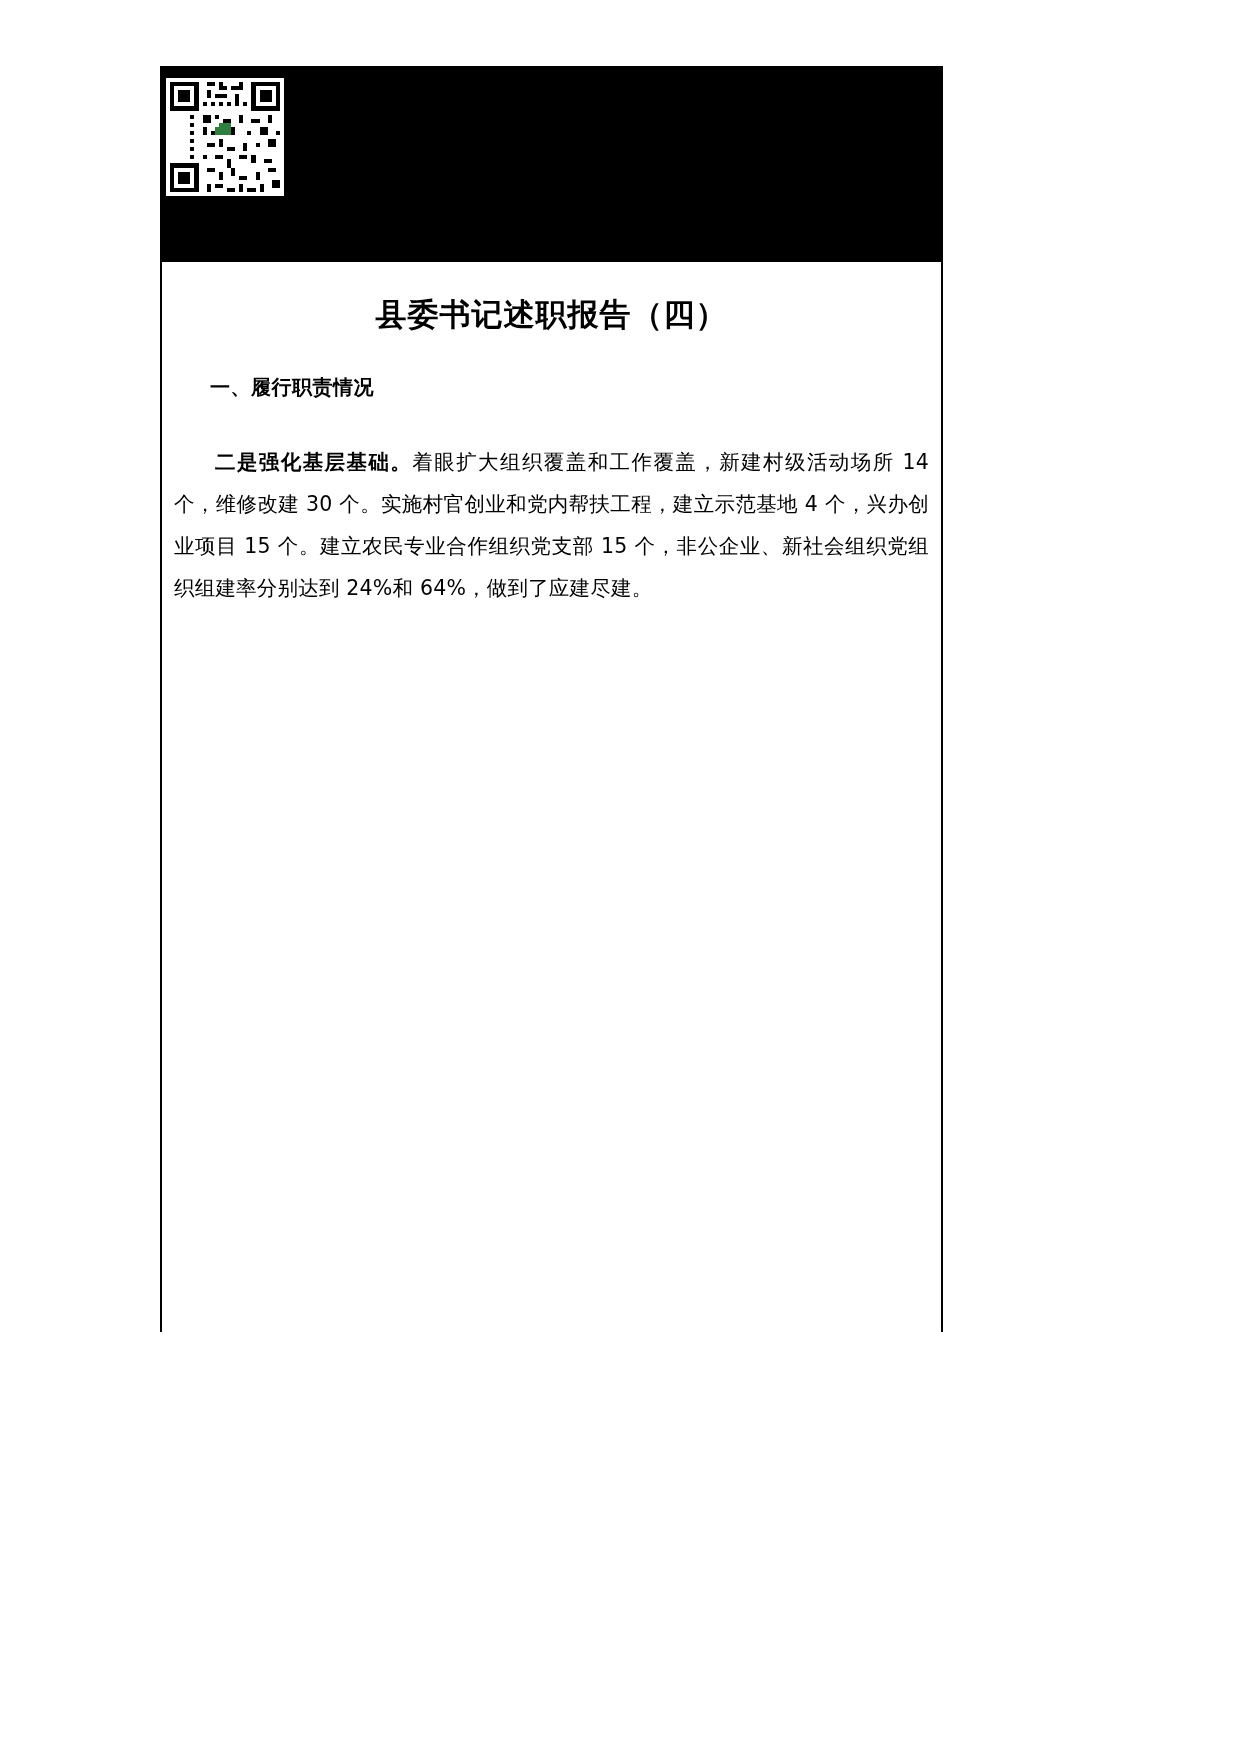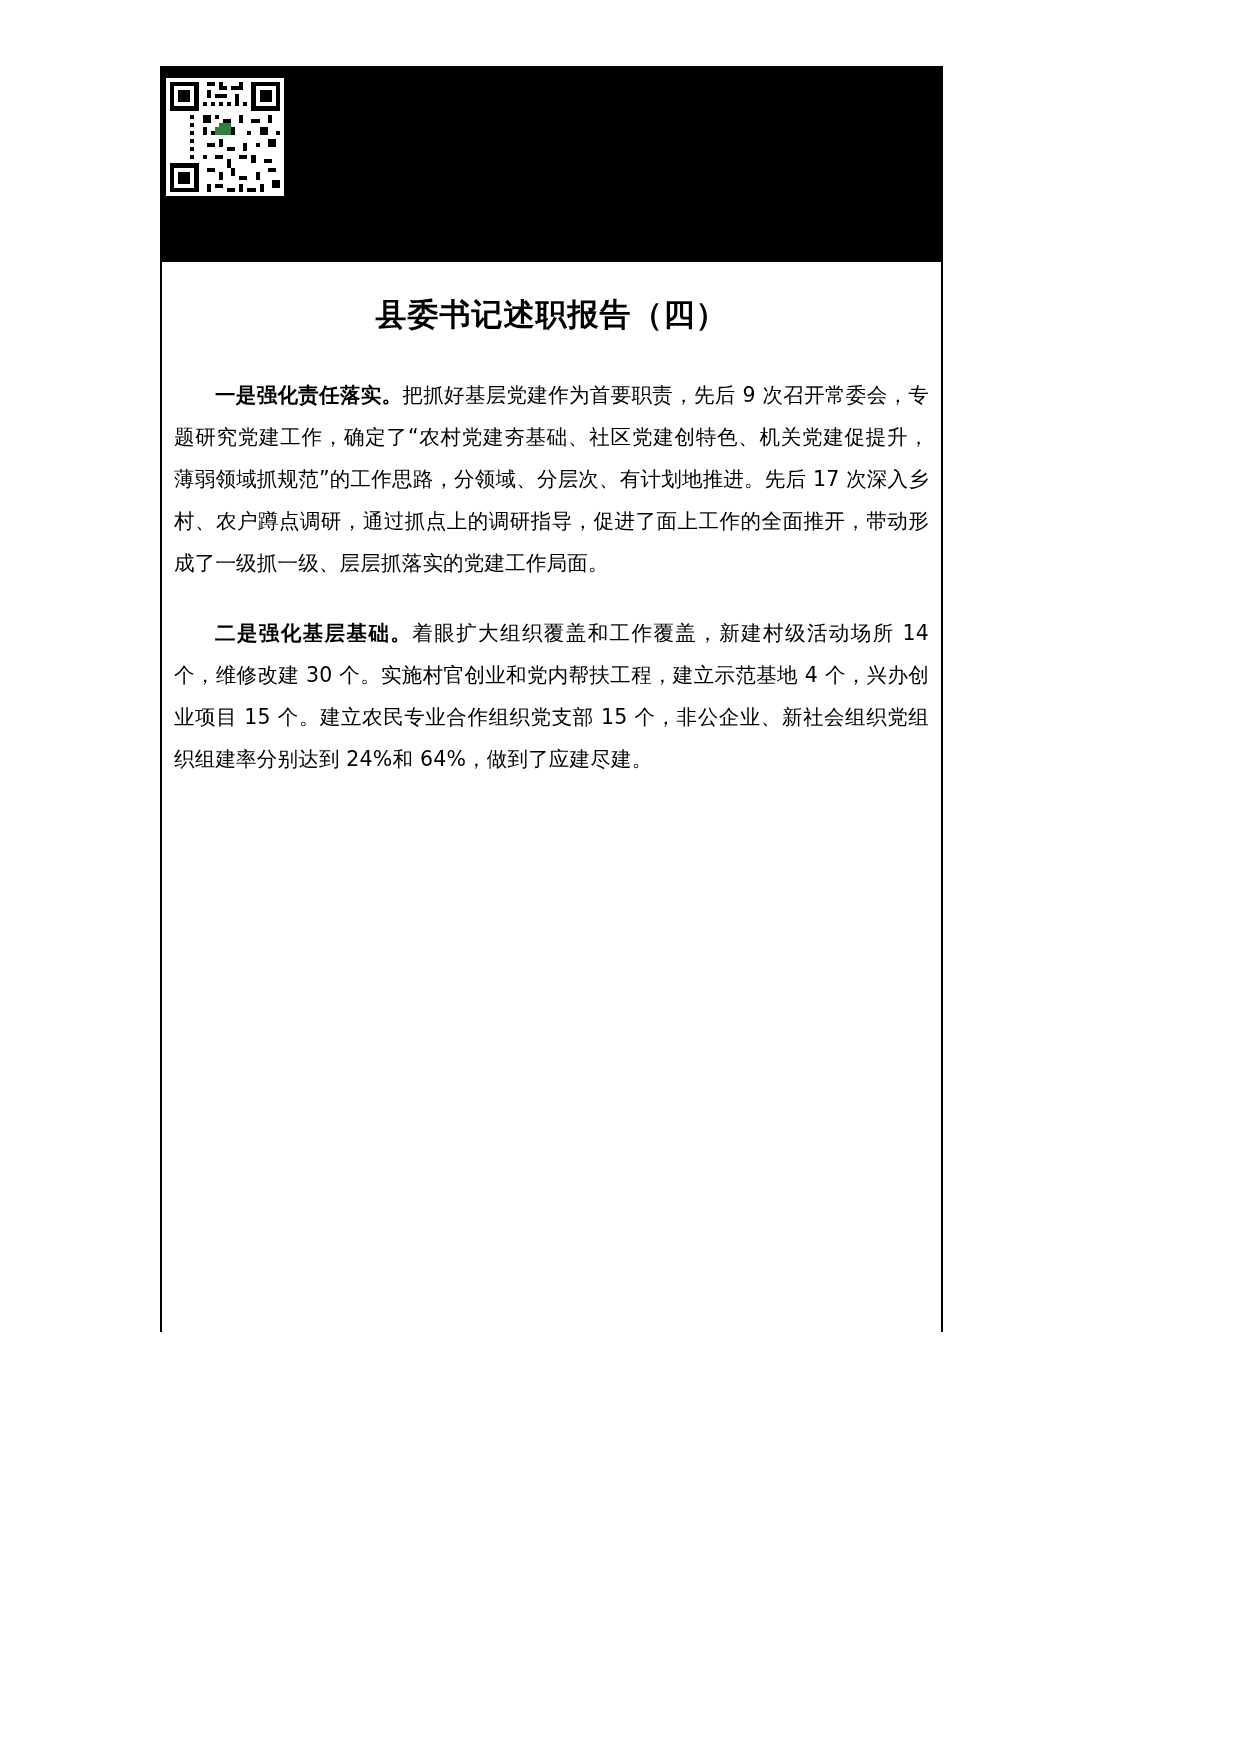--- a/index.html
+++ b/index.html
@@ -209,20 +209,20 @@
     </svg>
   </div>
 
   <div class="rule-left"></div>
   <div class="rule-right"></div>
 
   <div class="doc">
 
     <h1 class="doc-title">县委书记述职报告（四）</h1>
 
-
-    <p class="para"><span class="lead">一是强化责任落实。</span><span>把抓好基层党建作为首要职责，先后 9 次召开常委会，专题研究党建工作，确定了“农村党建夯基础、社区党建创特色、机关党建促提升，薄弱领域抓规范”的工作思路，分领域、分层次、有计划地推进。先后 17 次深入乡村、农户蹲点调研，通过抓点上的调研指导，促进了面上工作的全面推开，带动形成了一级抓一级、层层抓落实的党建工作局面。</span></p>
+    <h2 class="section-heading">一、履行职责情况</h2>
+
 
     <p class="para"><span class="lead">二是强化基层基础。</span><span>着眼扩大组织覆盖和工作覆盖，新建村级活动场所 14 个，维修改建 30 个。实施村官创业和党内帮扶工程，建立示范基地 4 个，兴办创业项目 15 个。建立农民专业合作组织党支部 15 个，非公企业、新社会组织党组织组建率分别达到 24%和 64%，做到了应建尽建。</span></p>
 
 
   </div>
 </div>
 
 </body></html>

